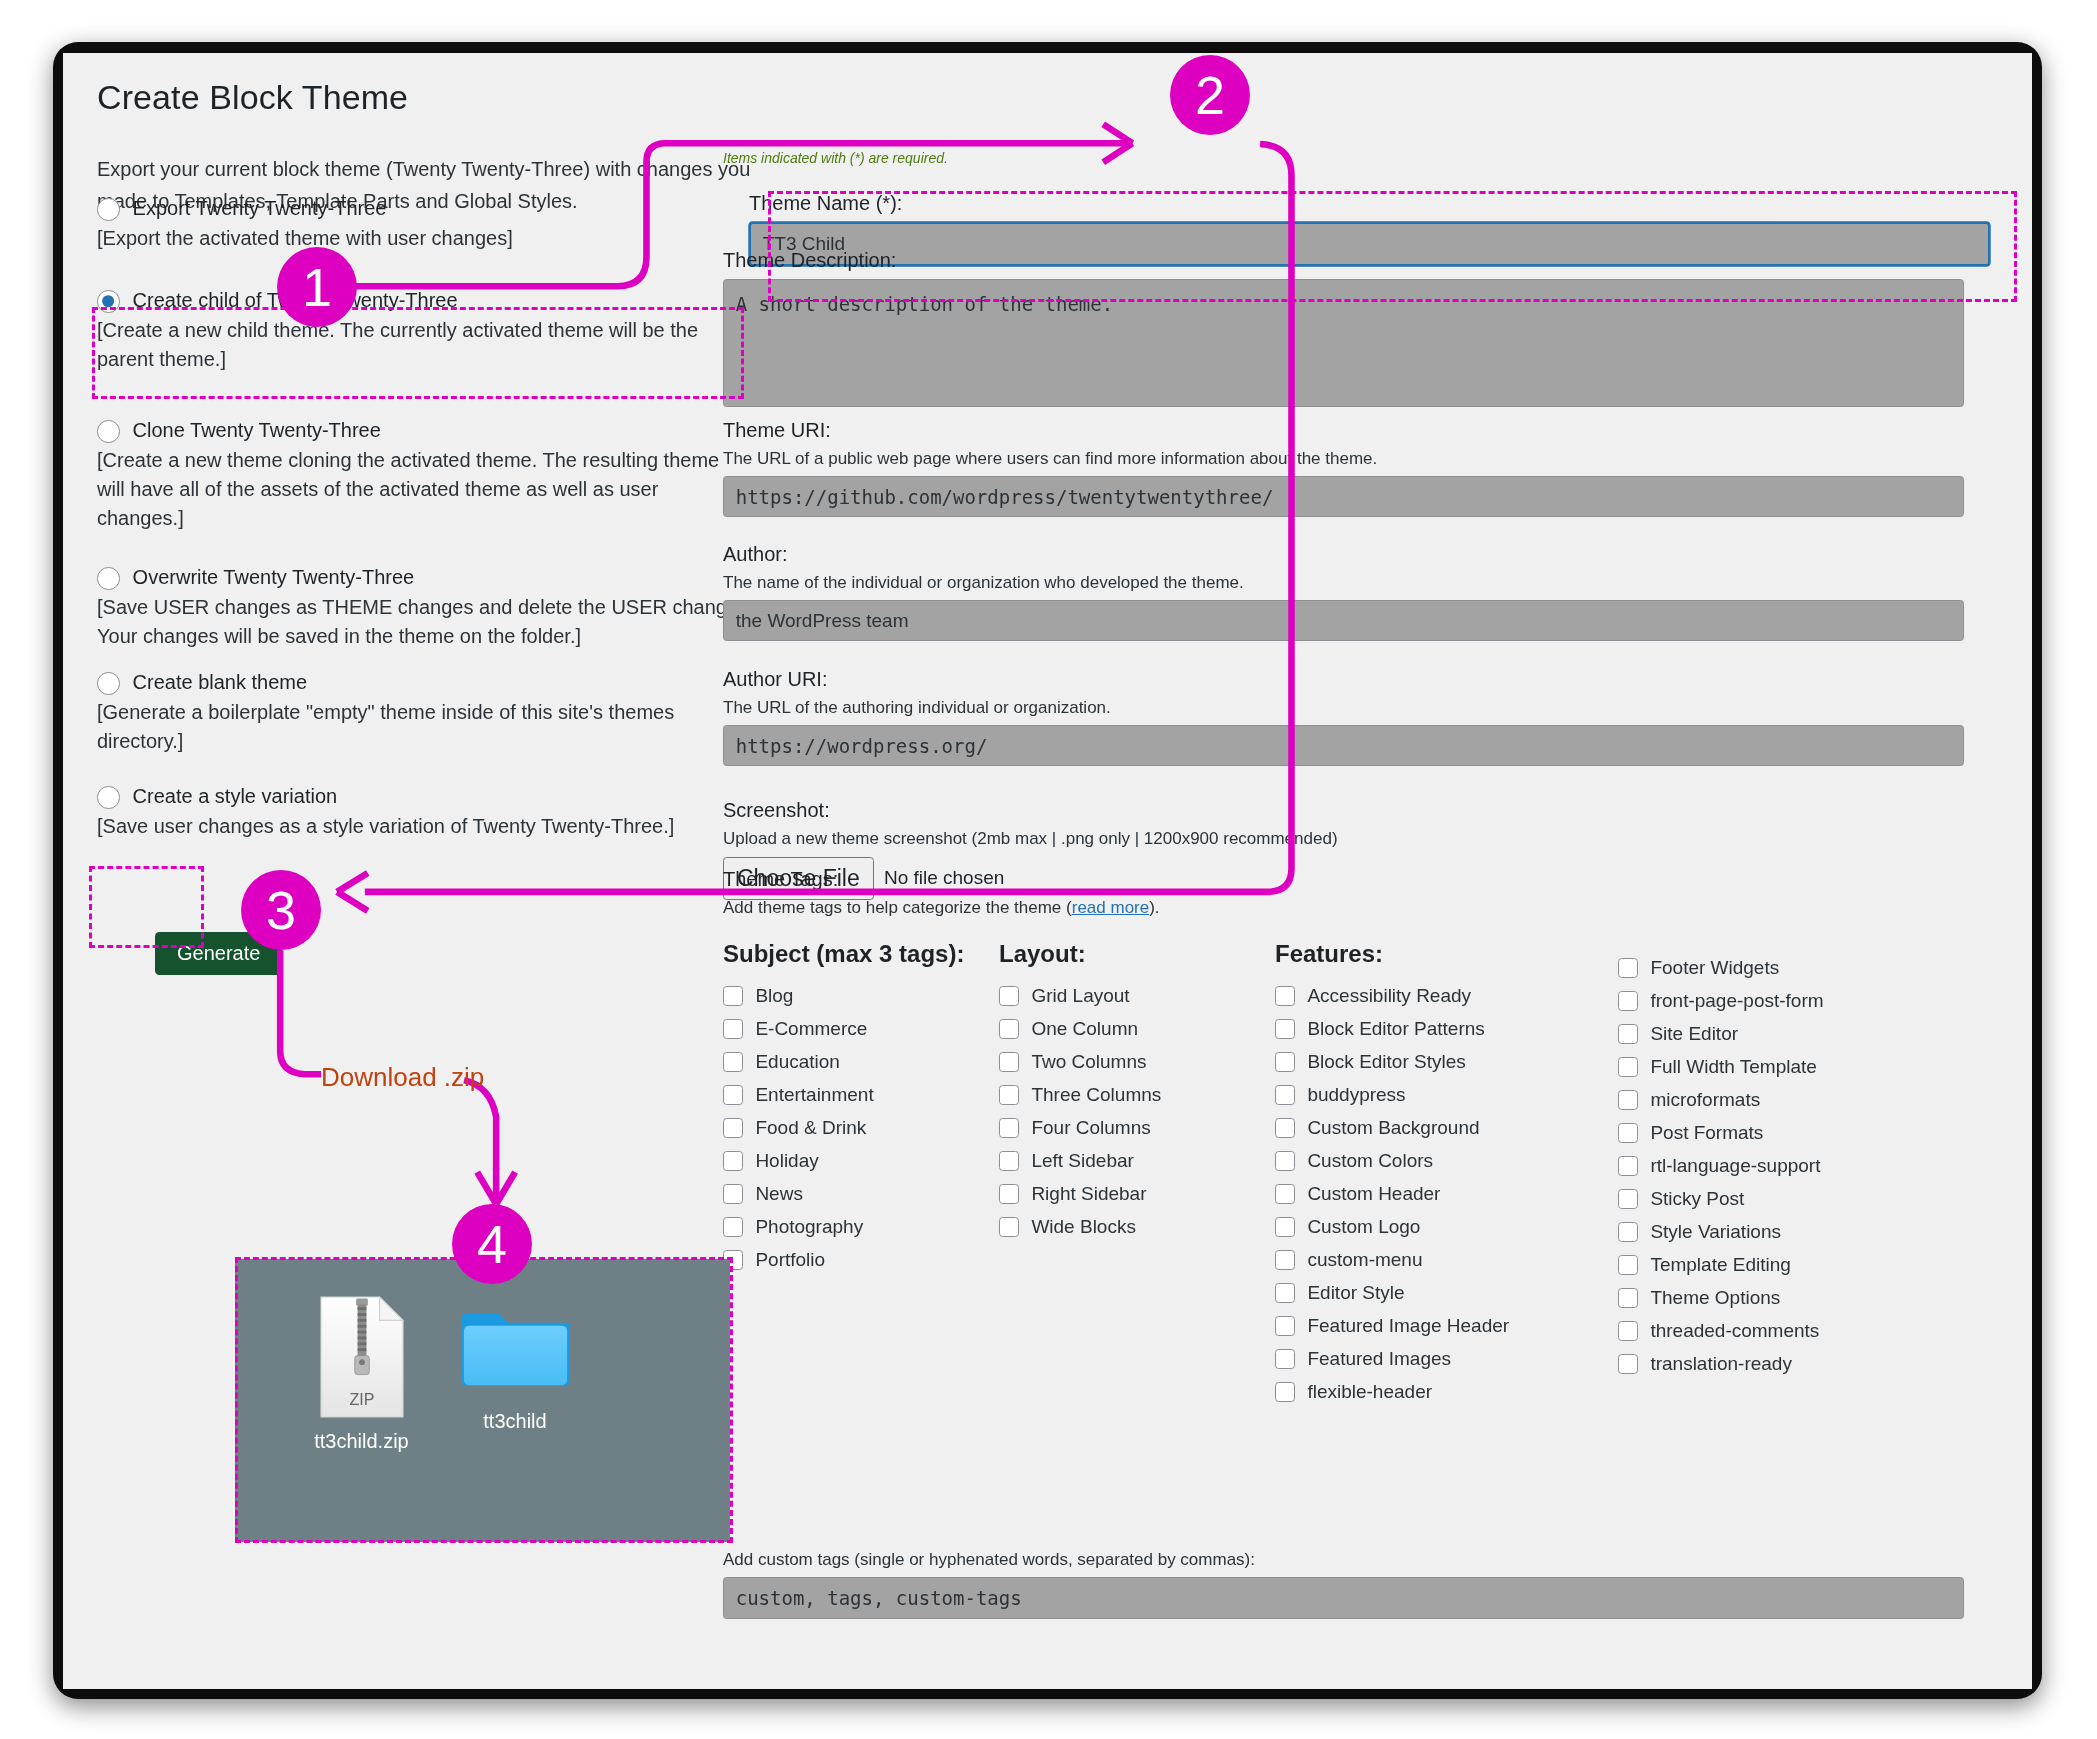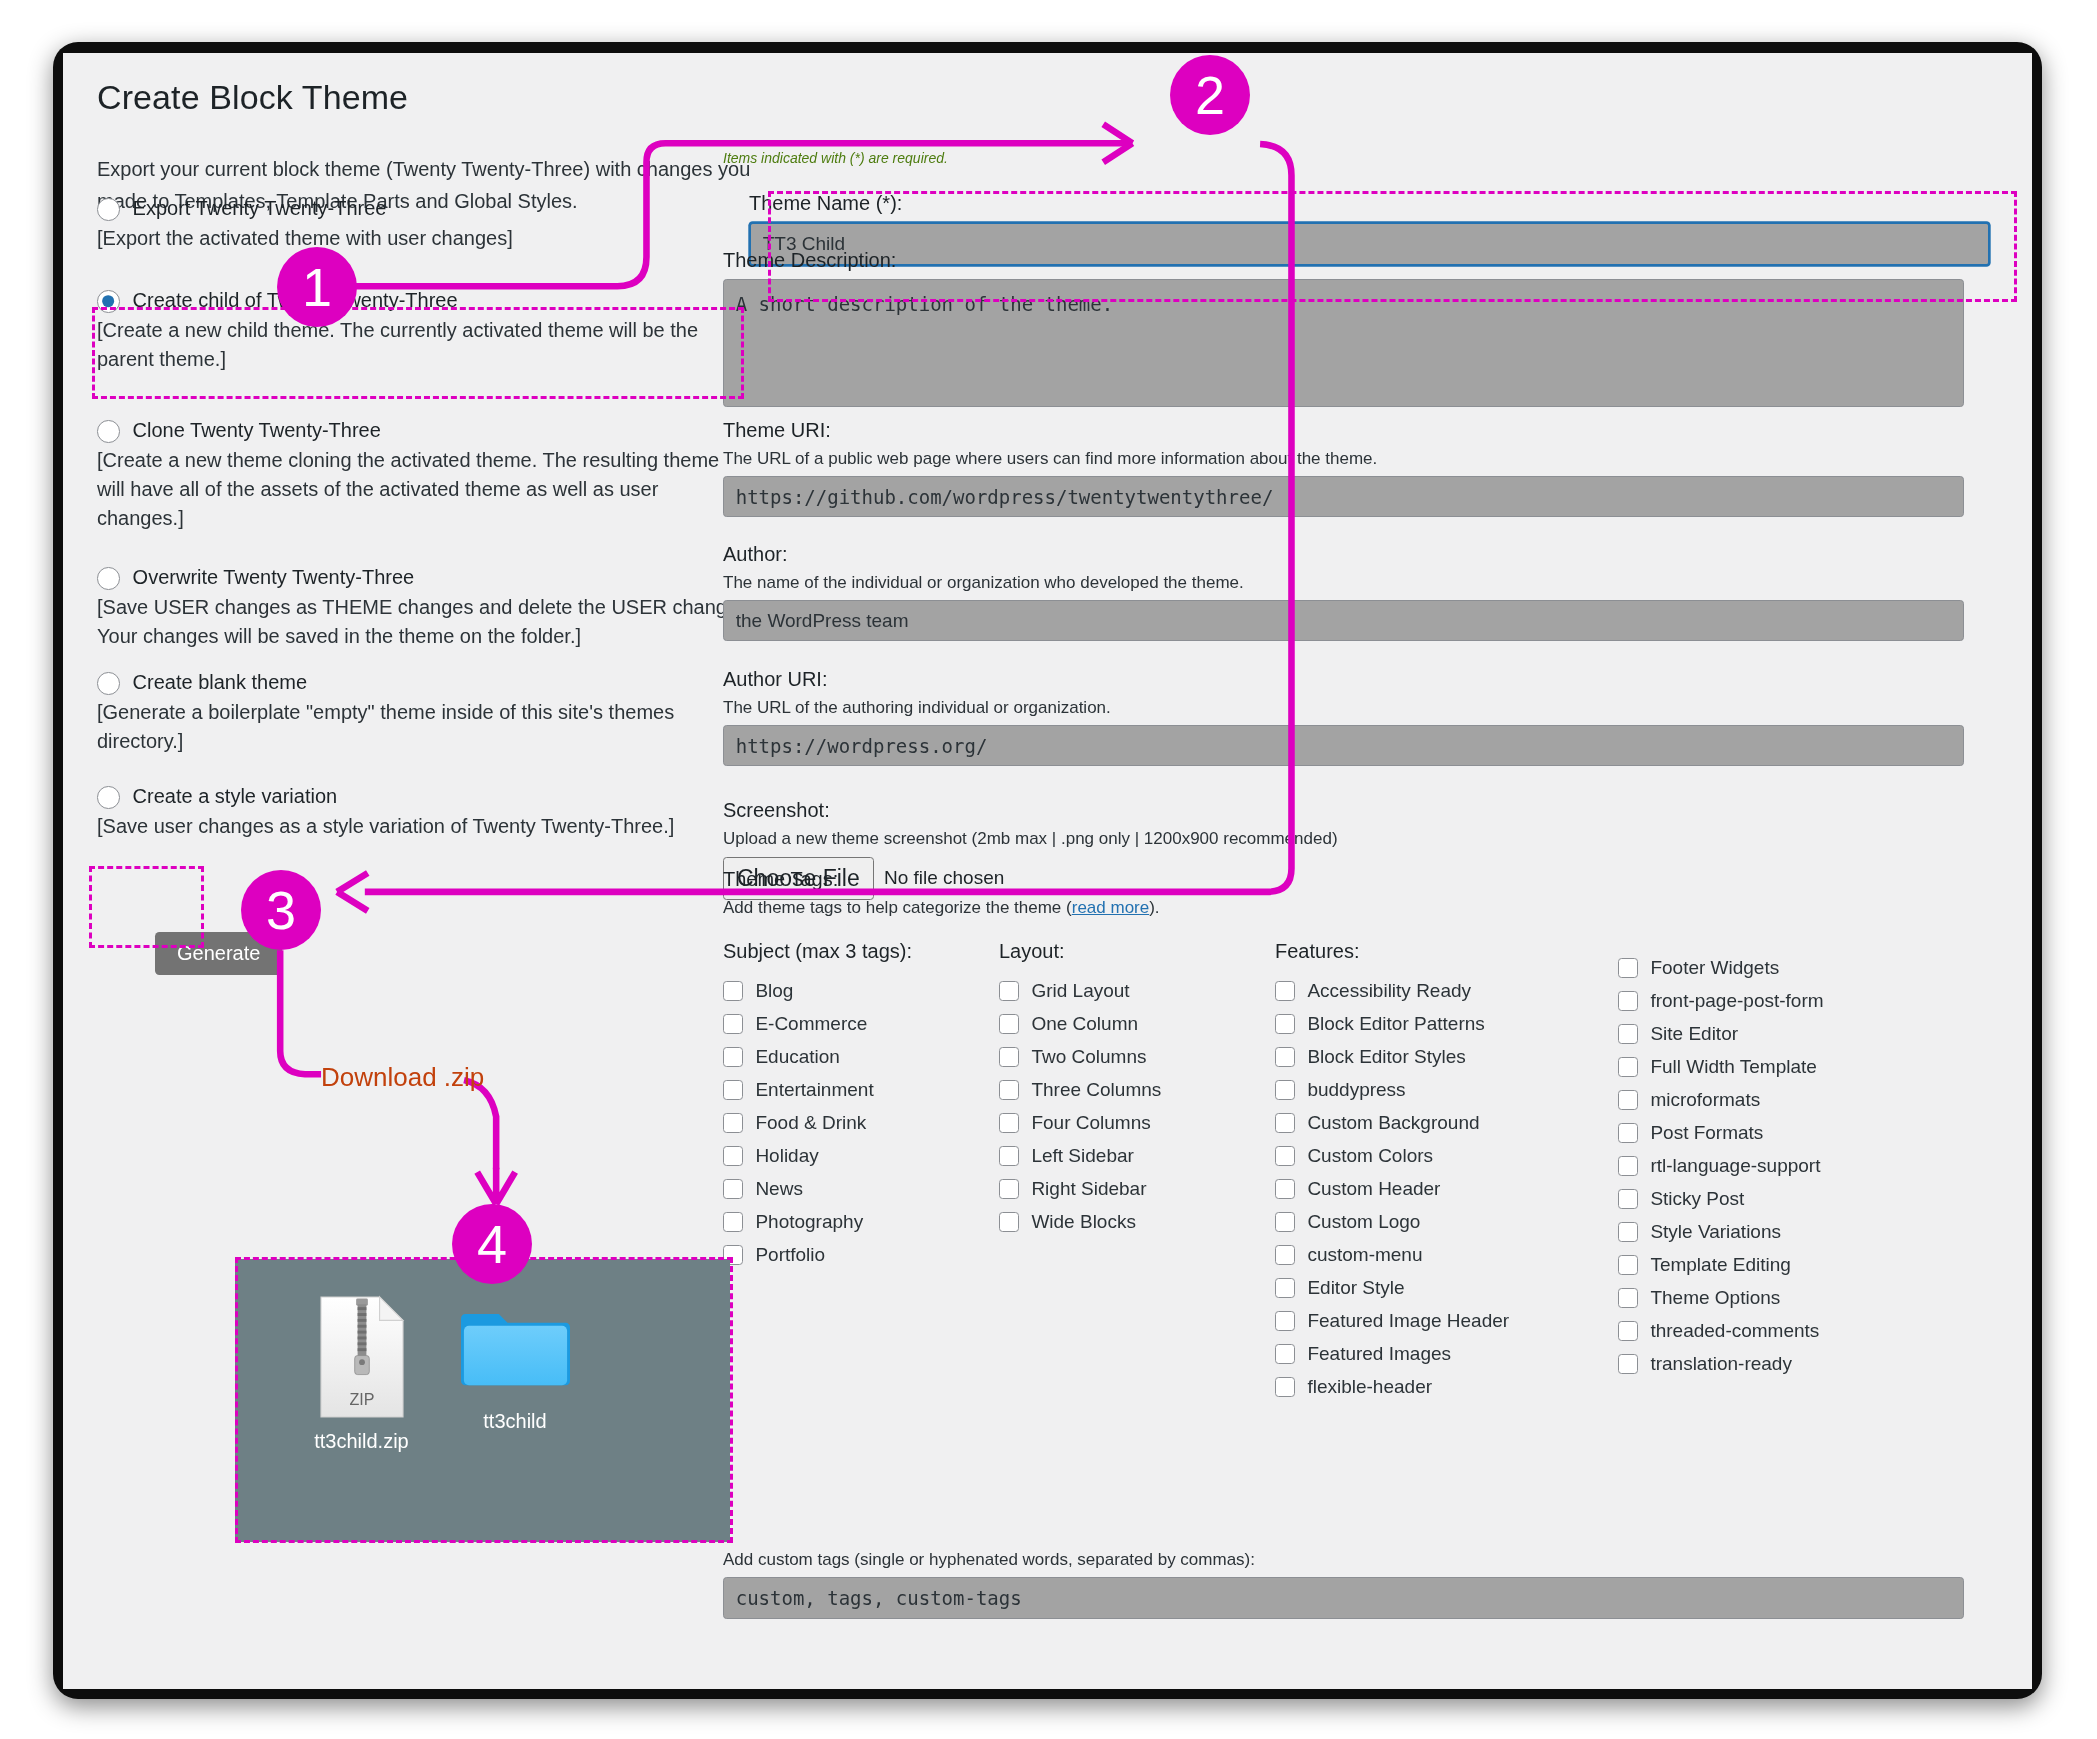--- a/index.html
+++ b/index.html
@@ -53,21 +53,21 @@
     left:50%; top:50%; transform:translate(-50%,-50%);
     width:11.7px; height:11.7px; border-radius:50%;
     background:#2271b1;
   }
   .radio-label { font-size:20px; color:#1d2327; line-height:24px; }
   .radio-desc  { font-size:20px; color:#2c3338; line-height:29px; margin-top:3.6px; }
 
   
   .btn-generate {
     position:absolute; left:92px; top:879px;
-    background:#737373; color:#fff;
+    background:#14532d; color:#fff;
     border:none; border-radius:4.4px;
     padding:10.2px 22px; font-size:20px;
     font-family:"Liberation Sans", sans-serif;
     cursor:pointer;
   }
   .req-note {
     position:absolute; left:768px; top:150px;
     font-size:14px; font-style:italic; color:#4d7c0f;
   }
   .fld-label   { font-size:20px; color:#1d2327; }
@@ -93,21 +93,21 @@
     border:0.7px solid #767676; border-radius:3.6px;
     background:#efefef; padding:6.6px 13px;
     font-size:23px; color:#1d2327;
     font-family:"Liberation Sans", sans-serif;
   }
   .file-name { font-size:19px; color:#1d2327; margin-left:10.2px; }
 
   
   .tags-grid { display:flex; margin-top:5.8px; }
   .tag-col { }
-  .tag-col-title { font-size:20px; color:#1d2327; margin-bottom:11.7px; }
+  .tag-col-title { font-size:24px; color:#1d2327; margin-bottom:11.7px;font-weight:bold; }
   .cb-row { display:flex; align-items:center; height:33px; }
   .cb {
     width:20px; height:20px; flex:0 0 auto;
     border:0.7px solid #8c8f94; border-radius:3.6px;
     background:#fff; margin-right:12.4px;
   }
   .cb-label { font-size:19px; color:#2c3338; line-height:20px; }
 
   .link { color:#2271b1; text-decoration:underline; }
 

